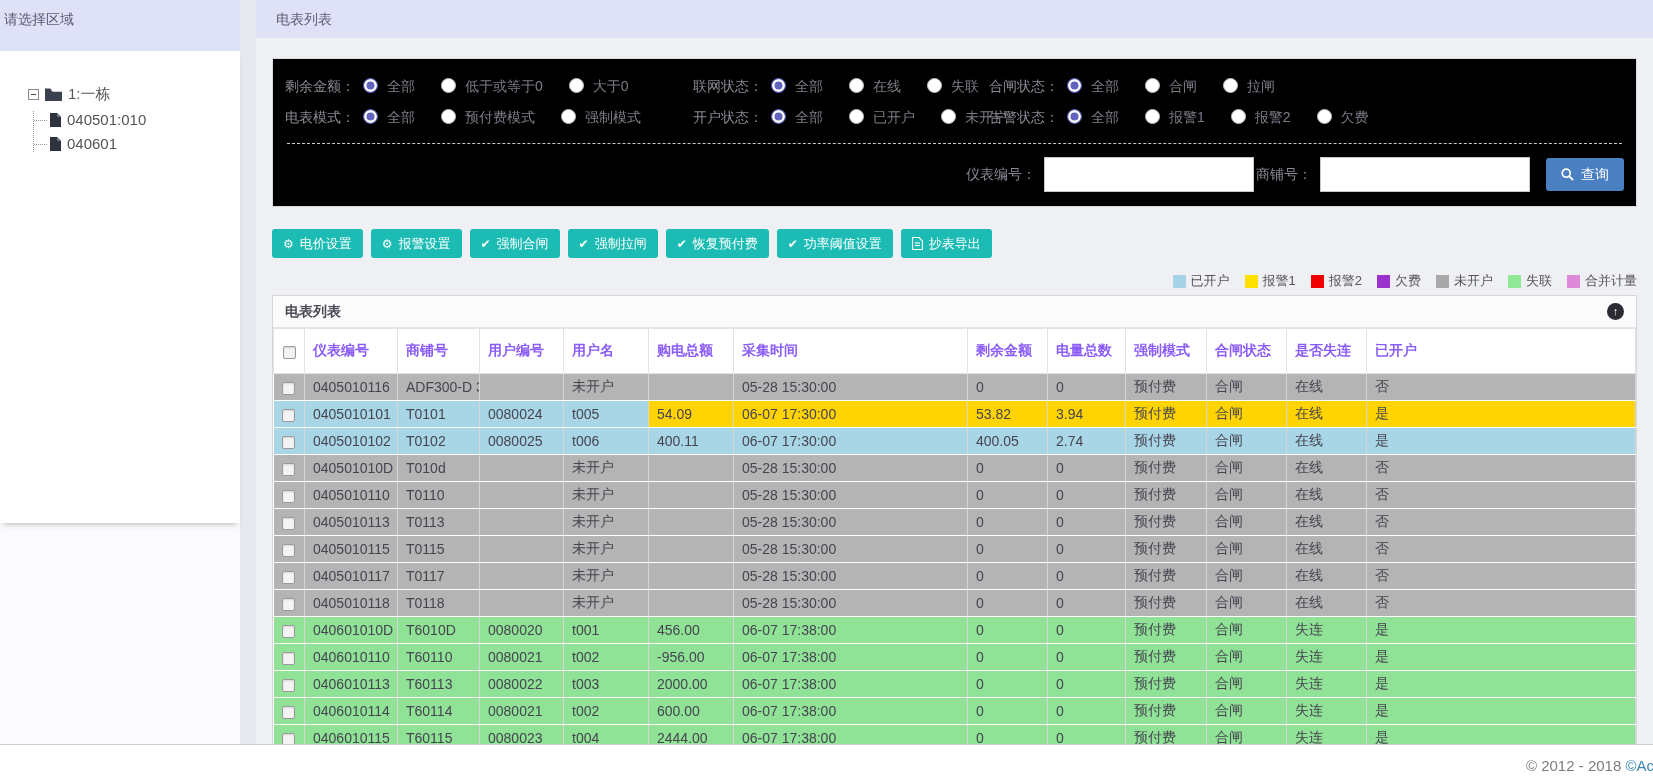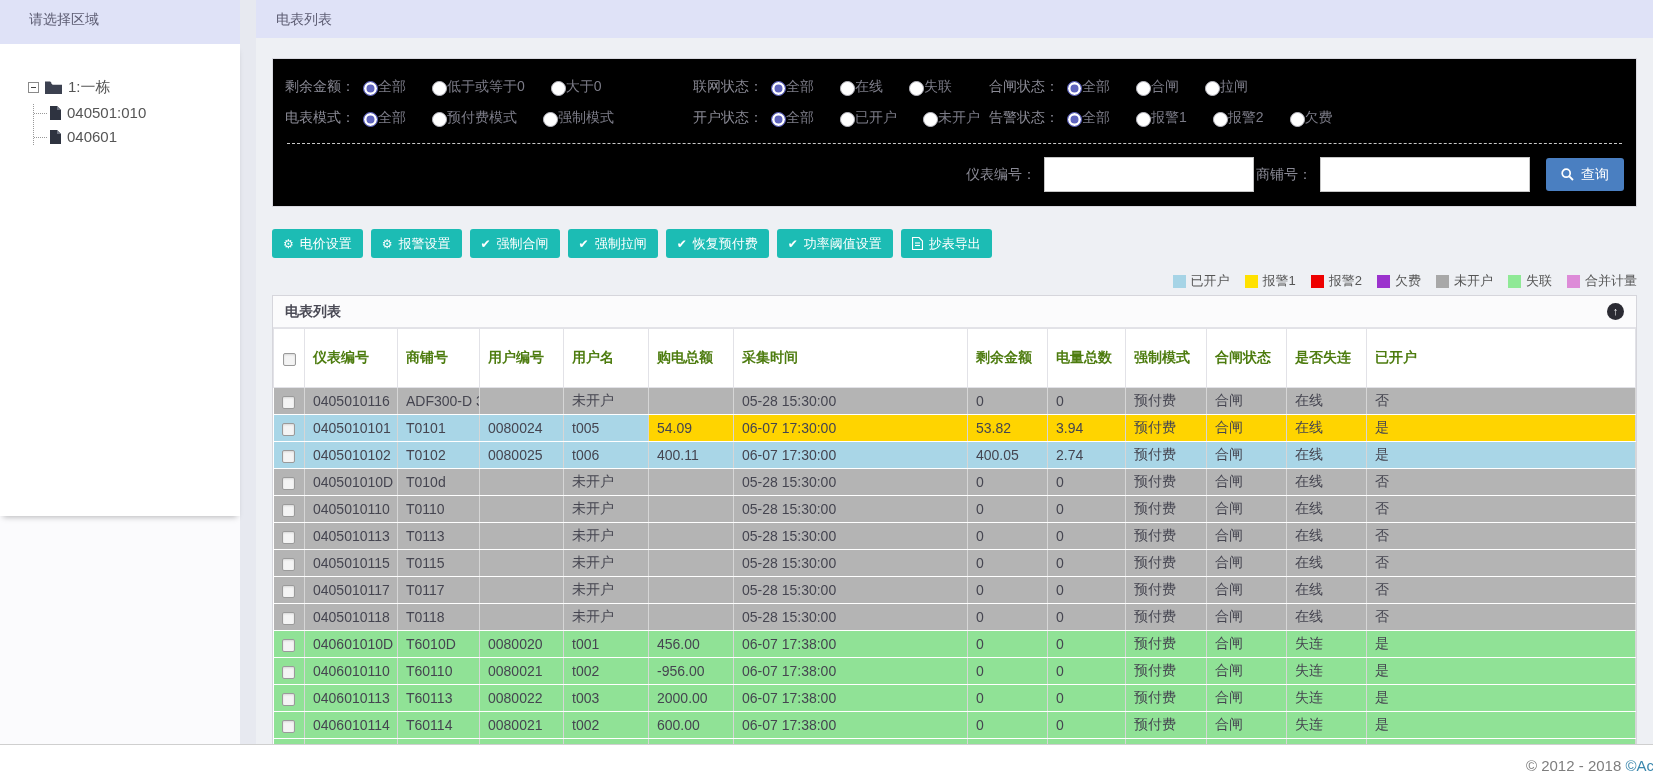--- a/index.html
+++ b/index.html
@@ -8,21 +8,21 @@
     font-family: "Liberation Sans", "DejaVu Sans", sans-serif;
     font-size: 14px;
     background: #e7e9f0;
     color: #555;
     overflow: hidden;
   }
   .app { position: relative; width:1653px; height:784px; overflow:hidden; }
 
   
   .sidebar { position:absolute; left:0; top:0; width:240px; height:744px; background:#fbfbfd; }
-  .sidebar-header { height:44px; line-height:38px; background:#dfe2f7; color:#5d5d73; padding-left:29px; font-size:14px; }
+  .sidebar-header { height:51px; line-height:38px; background:#dfe2f7; color:#5d5d73; padding-left:4px; font-size:14px; }
   .tree-wrap { background:#fff; height:472px; box-shadow:0 4px 6px -3px rgba(0,0,0,.28); padding:34px 0 0 28px; }
   .tree-root { display:flex; align-items:center; gap:6px; color:#555; font-size:15px; }
   .expander { width:11px; height:11px; border:1px solid #8a8a8a; background:#fff; position:relative; display:inline-block; }
   .expander::before { content:""; position:absolute; left:2px; right:2px; top:4px; height:1px; background:#444; }
   .tree-children { margin-left:5px; padding-left:0; border-left:1px dotted #999; }
   .tree-leaf { display:flex; align-items:center; gap:6px; color:#555; font-size:15px; margin-top:7px; position:relative; padding-left:16px; }
   .tree-leaf::before { content:""; position:absolute; left:0; top:50%; width:13px; height:1px; border-top:1px dotted #999; }
   .icon-svg { display:inline-flex; align-items:center; }
 
   
@@ -31,21 +31,21 @@
   .content { padding:20px 16px 0 16px; }
 
   
   .filter-card { background:#000000; border:1px solid #d9d9e0; padding:14px 12px 14px 12px; }
   .filter-row { display:flex; align-items:center; height:27px; margin-bottom:4px; }
   .fgroup { display:flex; align-items:center; }
   .fgroup.g0 { width:402px; }
   .fgroup.g1 { width:296px; }
   .flabel { color:#8a8a95; margin-right:8px; white-space:nowrap; }
   .fgroup.g1 .flabel, .fgroup.g2 .flabel { min-width:76px; text-align:right; }
-  .opt { display:inline-flex; align-items:flex-end; margin-right:26px; cursor:pointer; color:#7c7c88; white-space:nowrap; }
+  .opt { display:inline-flex; align-items:flex-start; gap:9px; margin-right:26px; cursor:pointer; color:#7c7c88; white-space:nowrap; }
   .radio { width:15px; height:15px; border-radius:50%; border:1px solid #b9b9c2; background:#fff; flex:0 0 auto; }
   .radio.sel { border:1px solid #5f64bd; background:#5f64bd; box-shadow: inset 0 0 0 2.5px #fff; }
   .dashed-sep { border-top:1px dashed #c9c9c9; margin:12px 2px 13px 2px; }
   .search-row { display:flex; align-items:center;justify-content:flex-end; }
   .search-row .flabel { margin-left:2px; }
   .txt-input { width:210px; height:35px; border:1px solid #c6c6c6; background:#fff; padding:0 8px; font-size:14px; color:#444; outline:none; }
   .lbl2 { margin-left:38px; }
   .btn-query { margin-left:16px; height:33px; padding:0 15px; background:#4a7fc1; color:#fff; border:none; border-radius:3px; font-size:14px; display:inline-flex; align-items:center; gap:7px; cursor:pointer; }
 
   
@@ -56,21 +56,21 @@
   
   .legend { display:flex; justify-content:flex-end; align-items:center; gap:15px; margin:14px 0 5px 0; font-size:13px; color:#555; }
   .legend-item { display:inline-flex; align-items:center; gap:5px; }
   .swatch { width:13px; height:13px; display:inline-block; }
 
   
   .table-panel { background:#fff; border:1px solid #d6d6dc; }
   .panel-header { height:32px; display:flex; align-items:center; justify-content:space-between; padding:0 12px; background:#fbfbfc; border-bottom:1px solid #e3e3e8; color:#4a4a55; font-weight:bold; font-size:14px; }
   .collapse-btn { width:17px; height:17px; border-radius:50%; background:#2b2b33; color:#fff; display:flex; align-items:center; justify-content:center; font-size:11px; cursor:pointer; line-height:1; }
   table { width:100%; border-collapse:collapse; table-layout:fixed; font-size:14px; }
-  th { text-align:left; font-weight:bold; color:#4d7c0f; background:#fff; border:1px solid #e2e2e7; padding:20px 8px; height:31px; white-space:nowrap; overflow:hidden; }
+  th { text-align:left; font-weight:bold; color:#8b5cf6; background:#fff; border:1px solid #e2e2e7; padding:13px 8px; height:31px; white-space:nowrap; overflow:hidden; }
   td { padding:4px 8px; height:26px; border-right:1px solid rgba(0,0,0,.16); border-bottom:1px solid #fff; color:#454550; white-space:nowrap; overflow:hidden; }
   td:first-child, th:first-child { text-align:center; padding-left:4px; padding-right:4px; }
   tr.gray  td { background:#b4b4b4; }
   tr.blue  td { background:#a9d6e7; }
   tr.green td { background:#90e296; }
   tr.alarm td { background:#a9d6e7; }
   tr.alarm td.al { background:#ffd400; }
   .cb { width:13px; height:13px; display:inline-block; background:#f4f4f4; border:1px solid #9a9a9a; border-radius:2px; vertical-align:middle; box-shadow: inset 0 1px 2px rgba(0,0,0,.12); cursor:pointer; }
 
   

